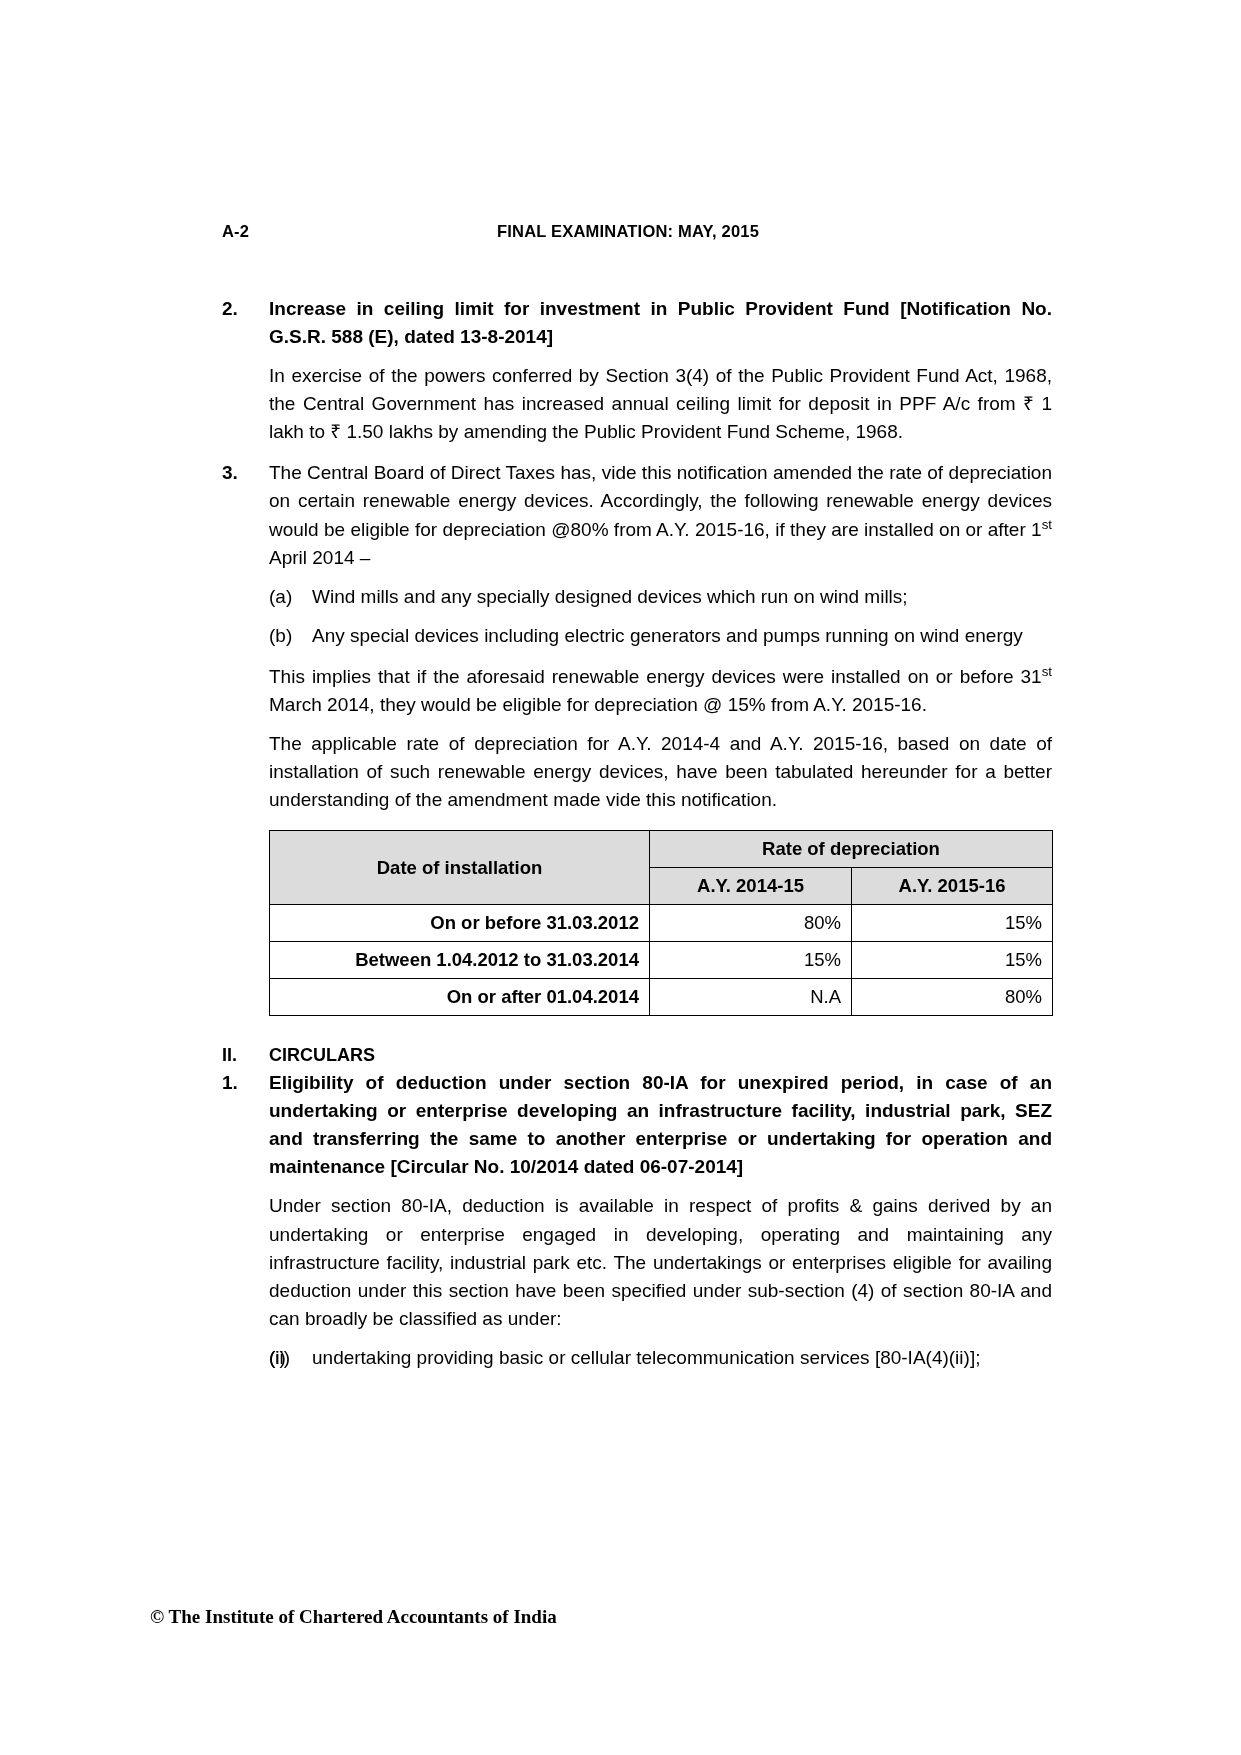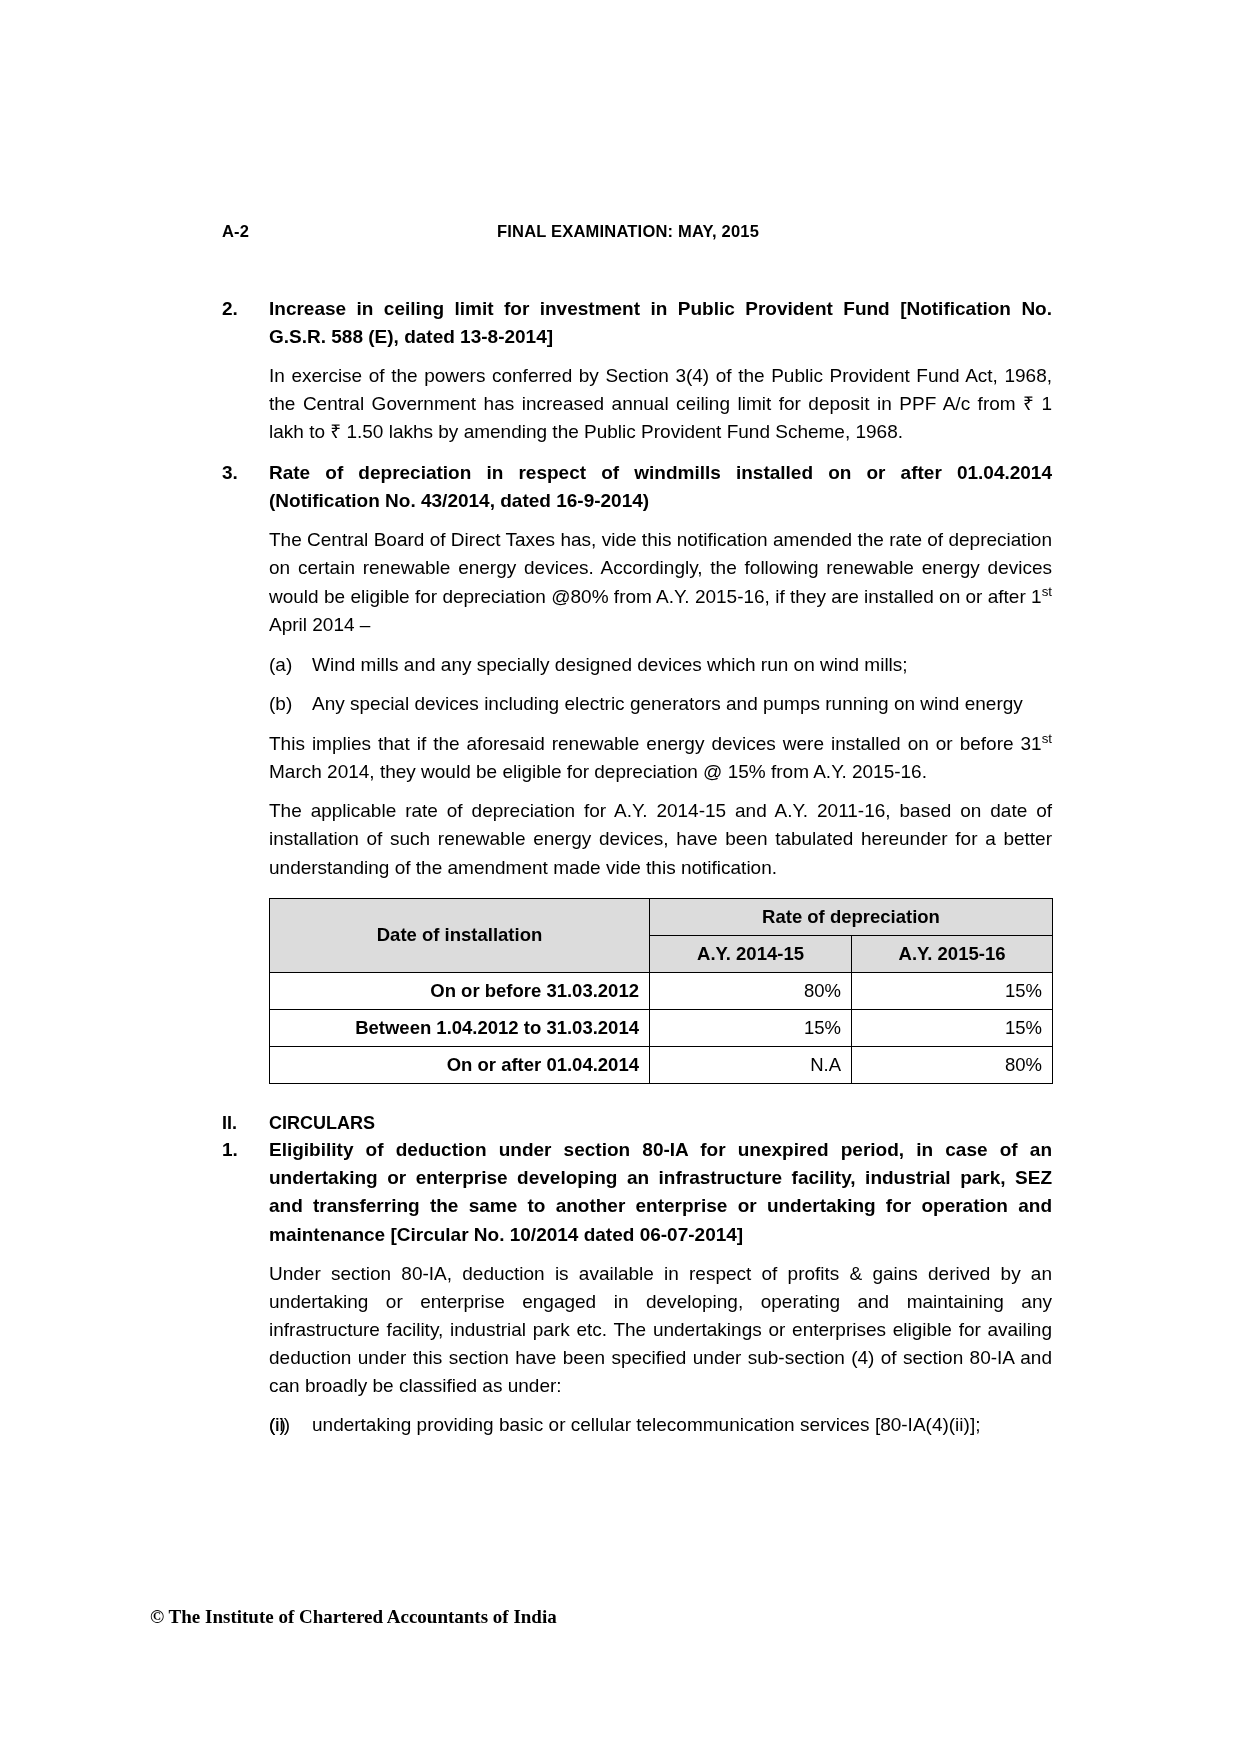--- a/index.html
+++ b/index.html
@@ -153,33 +153,32 @@
       <div class="num-item">
         <span class="num">2.</span>
         <span>Increase in ceiling limit for investment in Public Provident Fund [Notification No. G.S.R. 588 (E), dated 13-8-2014]</span>
       </div>
       <p class="para">In exercise of the powers conferred by Section 3(4) of the Public Provident Fund Act, 1968, the Central Government has increased annual ceiling limit for deposit in PPF A/c from ₹ 1 lakh to ₹ 1.50 lakhs by amending the Public Provident Fund Scheme, 1968.</p>
     </div>
 
     <div class="block">
       <div class="num-item">
         <span class="num">3.</span>
-        <span>Rate of depreciation in respect of windmills installed on or after 01.04.2014 (Notification No. 43/2014, dated 16-9-2014)</span>
       </div>
       <p class="para"><span>The Central Board of Direct Taxes has, vide this notification amended the rate of depreciation on certain renewable energy devices. Accordingly, the following renewable energy devices would be eligible for depreciation @80% from A.Y. 2015-16, if they are installed on or after 1</span><sup>st</sup><span> April 2014 –</span></p>
       <div class="list-item">
         <span class="marker">(a)</span>
         <span>Wind mills and any specially designed devices which run on wind mills;</span>
       </div>
       <div class="list-item">
         <span class="marker">(b)</span>
         <span>Any special devices including electric generators and pumps running on wind energy</span>
       </div>
       <p class="para"><span>This implies that if the aforesaid renewable energy devices were installed on or before 31</span><sup>st</sup><span> March 2014, they would be eligible for depreciation @ 15% from A.Y. 2015-16.</span></p>
-      <p class="para">The applicable rate of depreciation for A.Y. 2014-15 and A.Y. 2011-16, based on date of installation of such renewable energy devices, have been tabulated hereunder for a better understanding of the amendment made vide this notification.</p>
+      <p class="para">The applicable rate of depreciation for A.Y. 2014-4 and A.Y. 2015-16, based on date of installation of such renewable energy devices, have been tabulated hereunder for a better understanding of the amendment made vide this notification.</p>
 
       <table class="dep-table">
         <colgroup>
           <col style="width: 380px;">
           <col style="width: 202px;">
           <col style="width: 201px;">
         </colgroup>
         <thead>
           <tr>
             <th rowspan="2">Date of installation</th>

